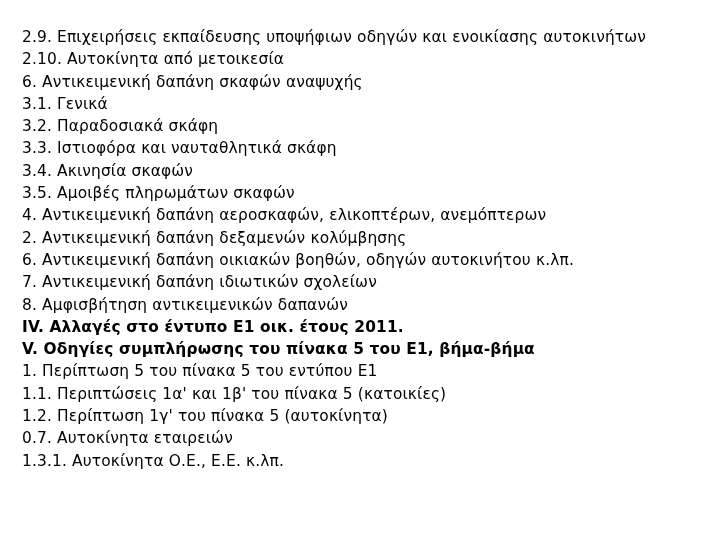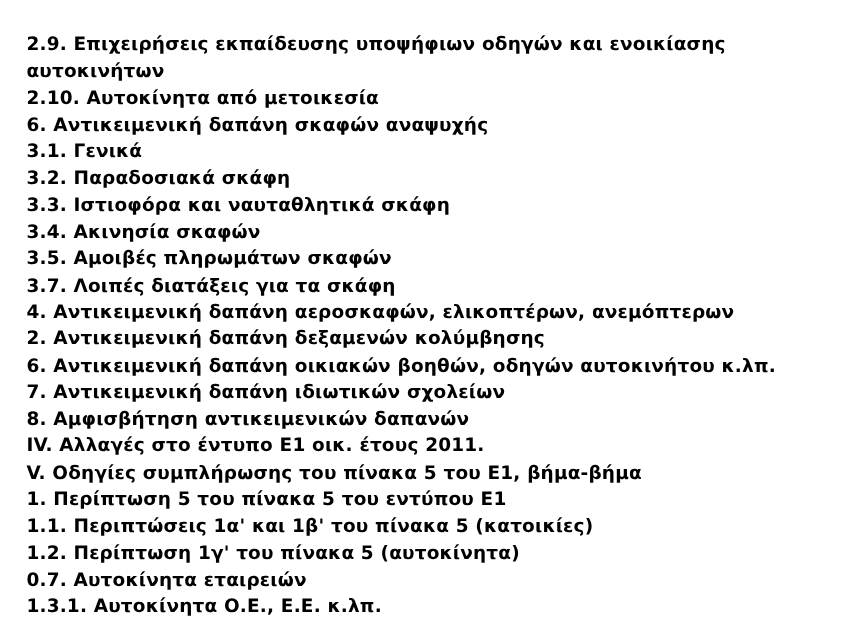--- a/index.html
+++ b/index.html
@@ -22,42 +22,41 @@
   }
   .toc-list {
     list-style: none;
     margin: 0;
     padding: 0;
   }
   .toc-item {
     color: #000000;
     font-size: 15.4px;
     line-height: 22.3px;
-    font-weight: bold;
+    font-weight: normal;
     letter-spacing: 0.01em;
     white-space: normal;
   }
   .toc-item.regular {
     font-weight: bold;
   }
 </style>
 </head>
 <body>
 
 <div class="slide">
   <ul class="toc-list">
     <li class="toc-item">2.9. Επιχειρήσεις εκπαίδευσης υποψήφιων οδηγών και ενοικίασης αυτοκινήτων</li>
     <li class="toc-item">2.10. Αυτοκίνητα από μετοικεσία</li>
     <li class="toc-item">6. Αντικειμενική δαπάνη σκαφών αναψυχής</li>
     <li class="toc-item">3.1. Γενικά</li>
     <li class="toc-item">3.2. Παραδοσιακά σκάφη</li>
     <li class="toc-item">3.3. Ιστιοφόρα και ναυταθλητικά σκάφη</li>
     <li class="toc-item">3.4. Ακινησία σκαφών</li>
     <li class="toc-item">3.5. Αμοιβές πληρωμάτων σκαφών</li>
-    <li class="toc-item">3.7. Λοιπές διατάξεις για τα σκάφη</li>
     <li class="toc-item">4. Αντικειμενική δαπάνη αεροσκαφών, ελικοπτέρων, ανεμόπτερων</li>
     <li class="toc-item">2. Αντικειμενική δαπάνη δεξαμενών κολύμβησης</li>
     <li class="toc-item">6. Αντικειμενική δαπάνη οικιακών βοηθών, οδηγών αυτοκινήτου κ.λπ.</li>
     <li class="toc-item">7. Αντικειμενική δαπάνη ιδιωτικών σχολείων</li>
     <li class="toc-item">8. Αμφισβήτηση αντικειμενικών δαπανών</li>
     <li class="toc-item regular">IV. Αλλαγές στο έντυπο Ε1 οικ. έτους 2011.</li>
     <li class="toc-item regular">V. Οδηγίες συμπλήρωσης του πίνακα 5 του Ε1, βήμα-βήμα</li>
     <li class="toc-item">1. Περίπτωση 5 του πίνακα 5 του εντύπου Ε1</li>
     <li class="toc-item">1.1. Περιπτώσεις 1α' και 1β' του πίνακα 5 (κατοικίες)</li>
     <li class="toc-item">1.2. Περίπτωση 1γ' του πίνακα 5 (αυτοκίνητα)</li>

